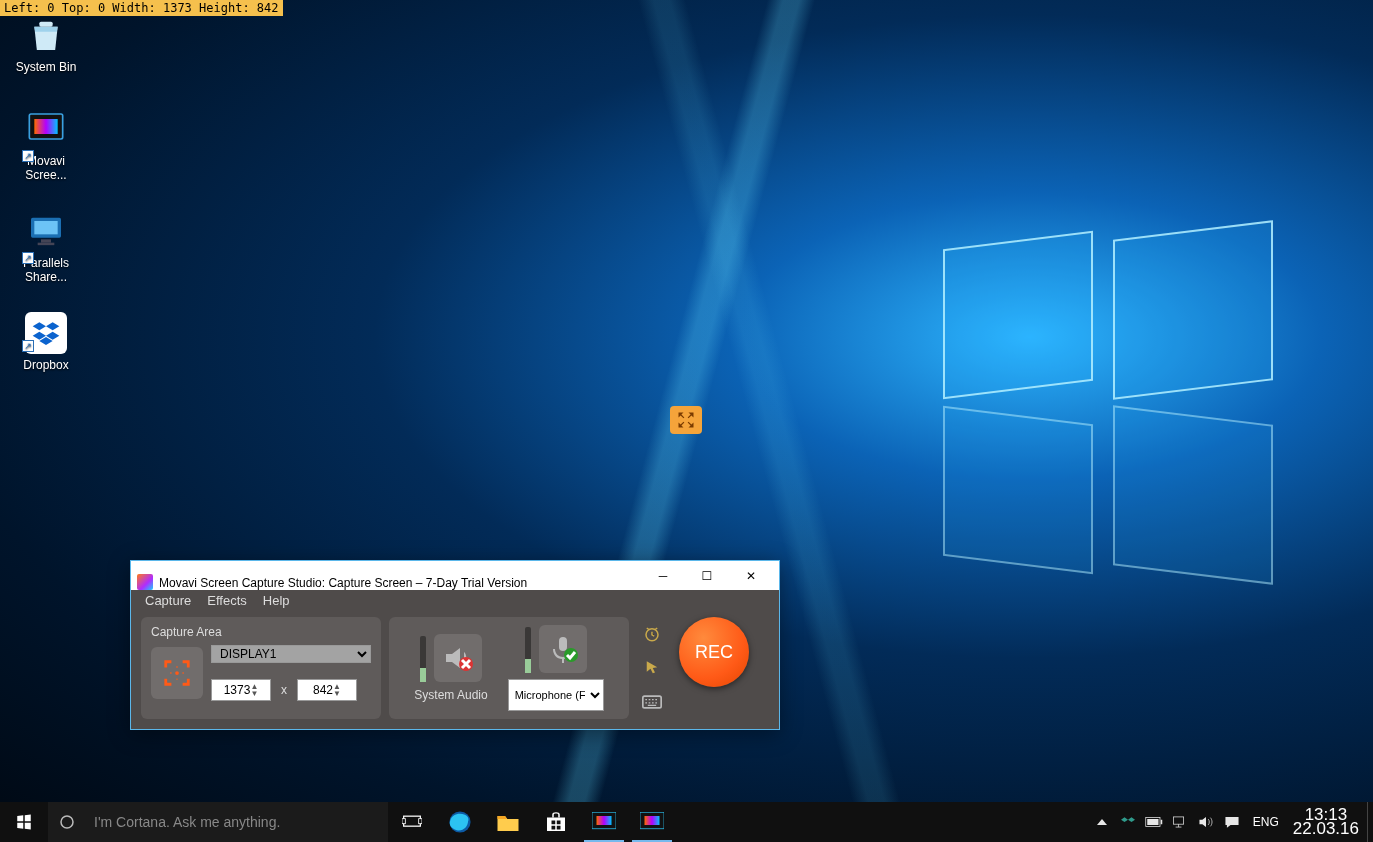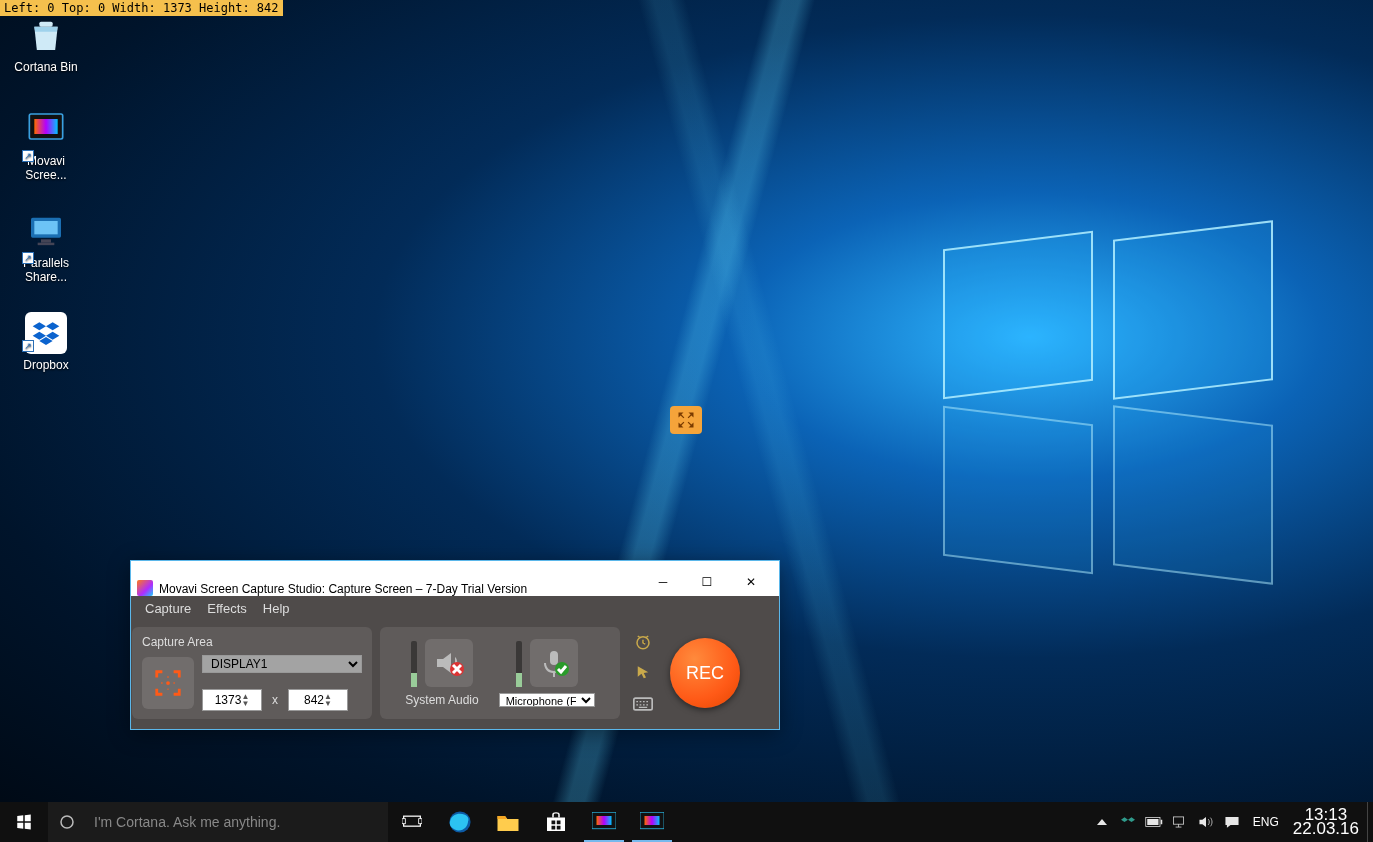--- a/index.html
+++ b/index.html
@@ -46,43 +46,43 @@
   position:absolute; left:130px; top:560px; width:650px; height:170px;
   background:#4f4b4a; border:1px solid #5bb7ea; box-shadow:0 4px 20px rgba(0,0,0,.4);
   display:flex; flex-direction:column;
 }
 .titlebar{ height:36px; background:#fff; display:flex; align-items:flex-end; padding:0 6px; color:#000; font-size:12px; }
 .titlebar .ti{ width:16px; height:16px; margin-right:6px; background:linear-gradient(135deg,#ff7a18,#af2cff 60%,#17d1ff); border-radius:2px;}
 .titlebar .spacer{ flex:1; }
 .titlebar .wbtn{ width:44px; height:28px; display:flex; align-items:center; justify-content:center; font-size:12px; cursor:pointer; }
 .menubar{ height:26px; display:flex; align-items:center; gap:16px; padding:0 14px; color:#ddd; font-size:13px; }
 .menubar span{ cursor:pointer; }
-.panel-row{ flex:1; display:flex; gap:8px; padding:6px 1px 10px; }
+.panel-row{ flex:1; display:flex; gap:8px; padding:6px 10px 10px; }
 .card{ background:#5f5b5a; border-radius:6px; padding:8px 10px; display:flex; flex-direction:column; }
 .capture-area{ width:240px; }
 .capture-area .hdr{ color:#ddd; font-size:12px; margin-bottom:6px; }
 .capture-area .row{ display:flex; align-items:center; gap:8px; }
 .sel-btn{ width:52px; height:52px; background:#716d6c; border-radius:6px; display:flex; align-items:center; justify-content:center; cursor:pointer;}
 .sel-btn svg{ width:30px; height:30px; }
 .disp-sel{ flex:1; height:22px; background:#a3a3a3; border:1px solid #999; font-size:12px; padding:0 4px; }
 .dim-row{ display:flex; align-items:center; gap:10px; margin-top:10px; }
 .spin{ width:60px; height:22px; background:#fff; border:1px solid #999; font-size:12px; padding:0 4px; display:flex; align-items:center; justify-content:center;}
 .spin .arrows{ font-size:8px; line-height:7px; color:#555; }
 .xlab{ color:#ddd; font-size:12px; }
 .audio-card{ width:240px; align-items:center; justify-content:center; flex-direction:row; gap:20px;}
 .audio-col{ display:flex; flex-direction:column; align-items:center; gap:6px; }
 .vu{ width:6px; height:46px; background:#3a3837; border-radius:2px; position:relative; }
 .vu::after{ content:""; position:absolute; bottom:0; left:0; right:0; height:14px; background:#9c9; }
 .audio-big{ width:48px; height:48px; background:#716d6c; border-radius:6px; display:flex; align-items:center; justify-content:center; cursor:pointer;}
 .audio-big svg{ width:32px; height:32px; }
 .audio-lab{ color:#ddd; font-size:12px; }
-.mic-sel{ width:96px; height:14px; background:#fff; border:1px solid #999; font-size:11px; padding:0 2px; }
+.mic-sel{ width:96px; height:32px; background:#fff; border:1px solid #999; font-size:11px; padding:0 2px; }
 .tools-col{ width:30px; display:flex; flex-direction:column; align-items:center; justify-content:space-around; color:#bbb; }
 .tools-col .tbtn{ width:24px; height:24px; display:flex; align-items:center; justify-content:center; cursor:pointer; }
-.rec{ width:78px; display:flex; align-items:center; justify-content:center; }
+.rec{ width:78px; display:flex; align-items:flex-start; justify-content:center; }
 .rec-btn{ width:70px; height:70px; border-radius:50%; background:radial-gradient(circle at 35% 30%, #ff8a3c, #ff5a17 60%, #e34400); color:#fff; font-size:18px; font-weight:500; display:flex; align-items:center; justify-content:center; cursor:pointer; box-shadow:0 2px 6px rgba(0,0,0,.5);}
 
 
 .taskbar{ position:absolute; left:0; right:0; bottom:0; height:40px; background:#101010; display:flex; align-items:center; color:#fff; }
 .tb-btn{ width:48px; height:40px; display:flex; align-items:center; justify-content:center; cursor:pointer; }
 .cortana{ flex:0 0 340px; height:40px; display:flex; align-items:center; background:#1b1b1b; padding:0 10px; gap:18px; color:#888; font-size:14px; cursor:text;}
 .tb-spacer{ flex:1; }
 .tray{ display:flex; align-items:center; gap:8px; padding:0 6px; font-size:12px; }
 .tray .ic{ width:18px; height:18px; display:flex; align-items:center; justify-content:center; cursor:pointer; opacity:.9;}
 .clock{ text-align:center; font-size:17px; line-height:14px; padding:0 8px; cursor:pointer;}
@@ -113,21 +113,21 @@
 </div>
 
 <div class="desk-icon" style="left:8px; top:14px;">
   <div class="ico">
     <svg viewBox="0 0 48 48" width="40" height="40">
         <path fill="#cfeaf7" d="M10 14h28l-3 28H13z"></path>
         <path fill="#9fd2ec" d="M10 14h28l-1 6H11z"></path>
         <rect x="16" y="8" width="16" height="6" rx="2" fill="#cfeaf7"></rect>
       </svg>
   </div>
-  <div>Cortana Bin</div>
+  <div>System Bin</div>
 </div>
 <div class="desk-icon" style="left:8px; top:108px;">
   <div class="ico">
     <svg viewBox="0 0 48 48" width="40" height="40">
         <rect x="4" y="6" width="40" height="30" rx="2" fill="#111" stroke="#3aa0e0" stroke-width="2"></rect>
         <rect x="10" y="12" width="28" height="18" fill="url(#g1)"></rect>
         <defs>
           <linearGradient id="g1" x1="0" x2="1">
             <stop offset="0" stop-color="#ff6a00"></stop>
             <stop offset=".5" stop-color="#b300ff"></stop>

